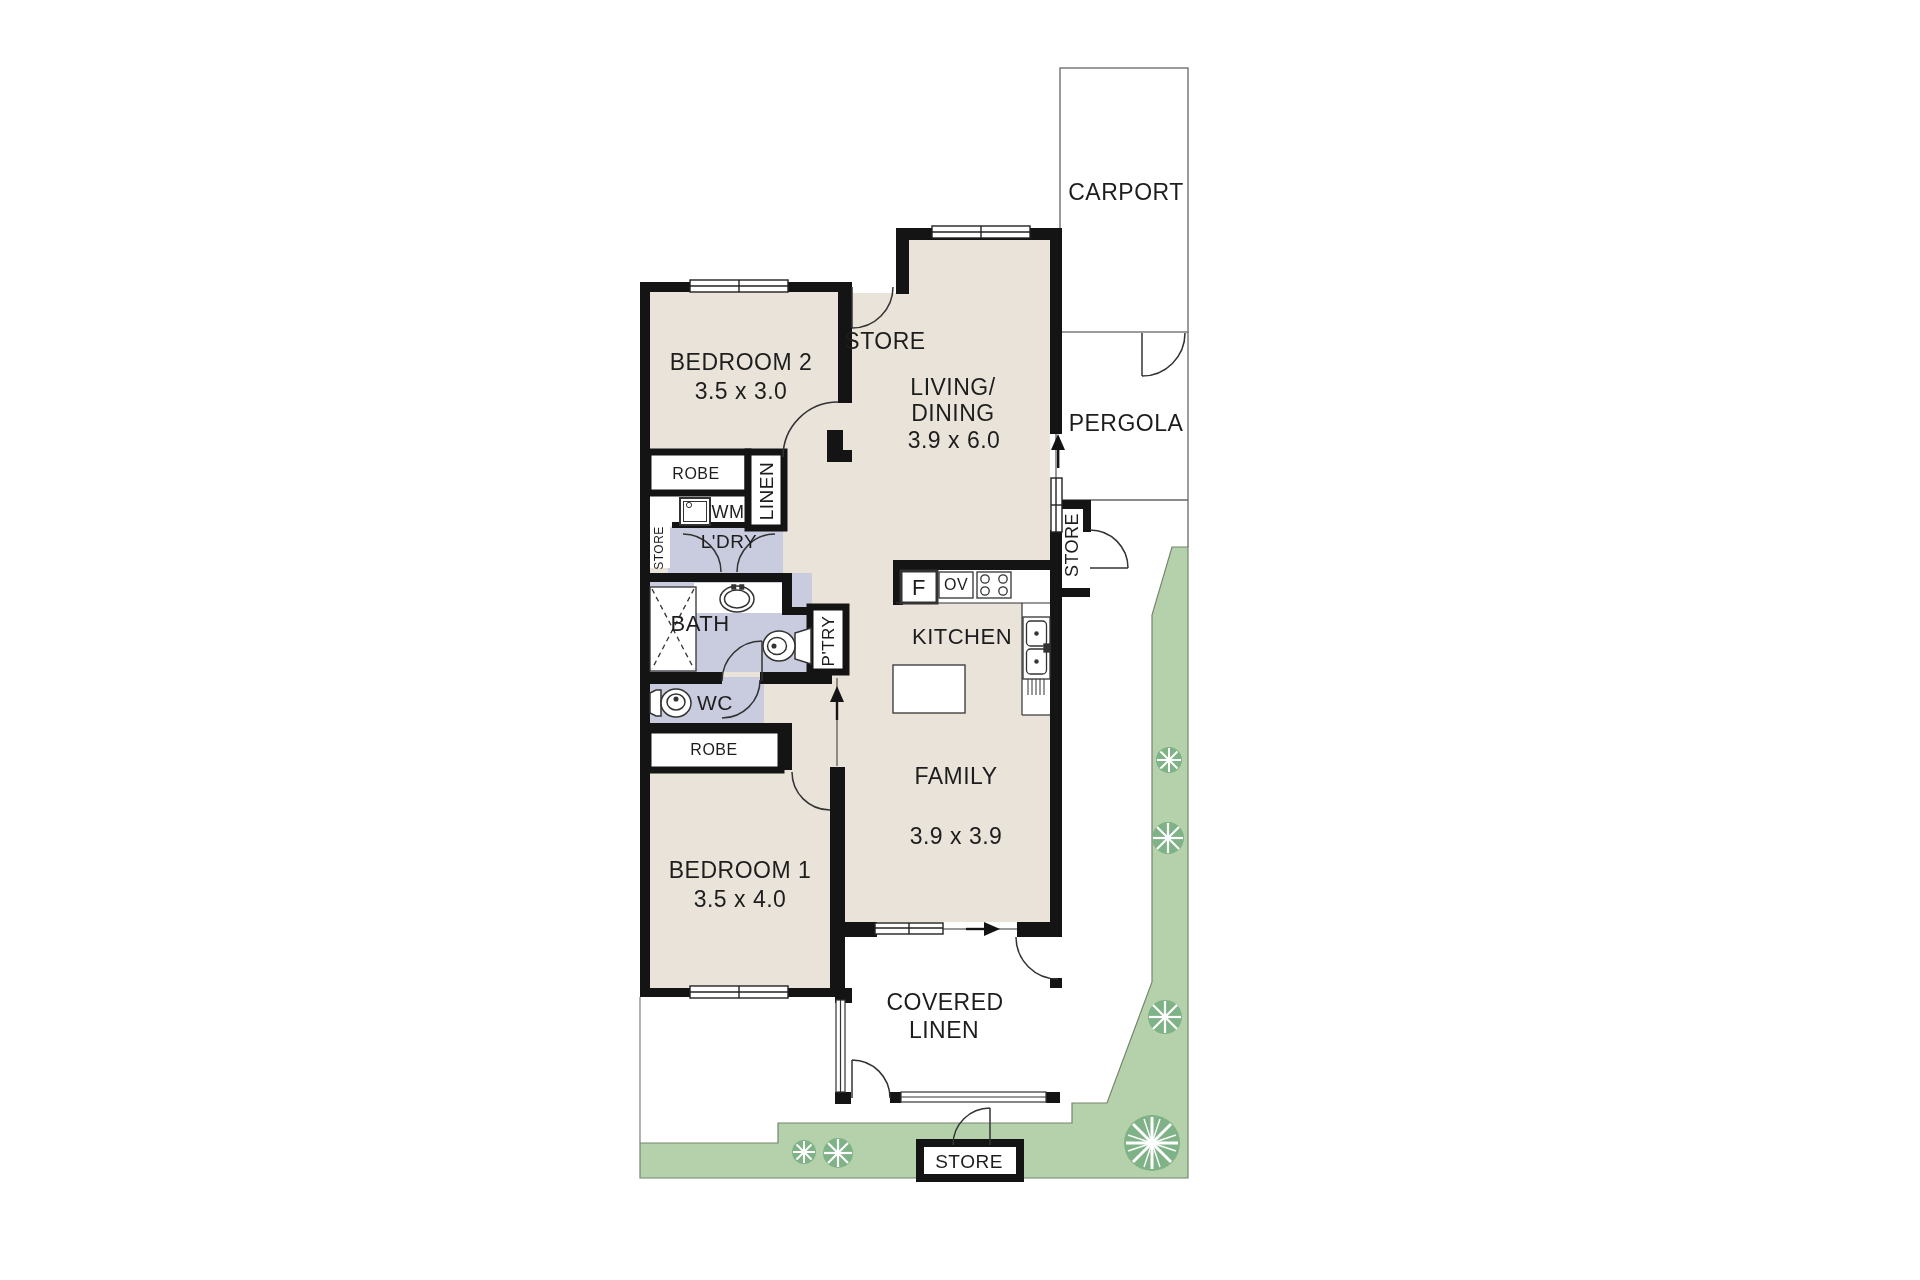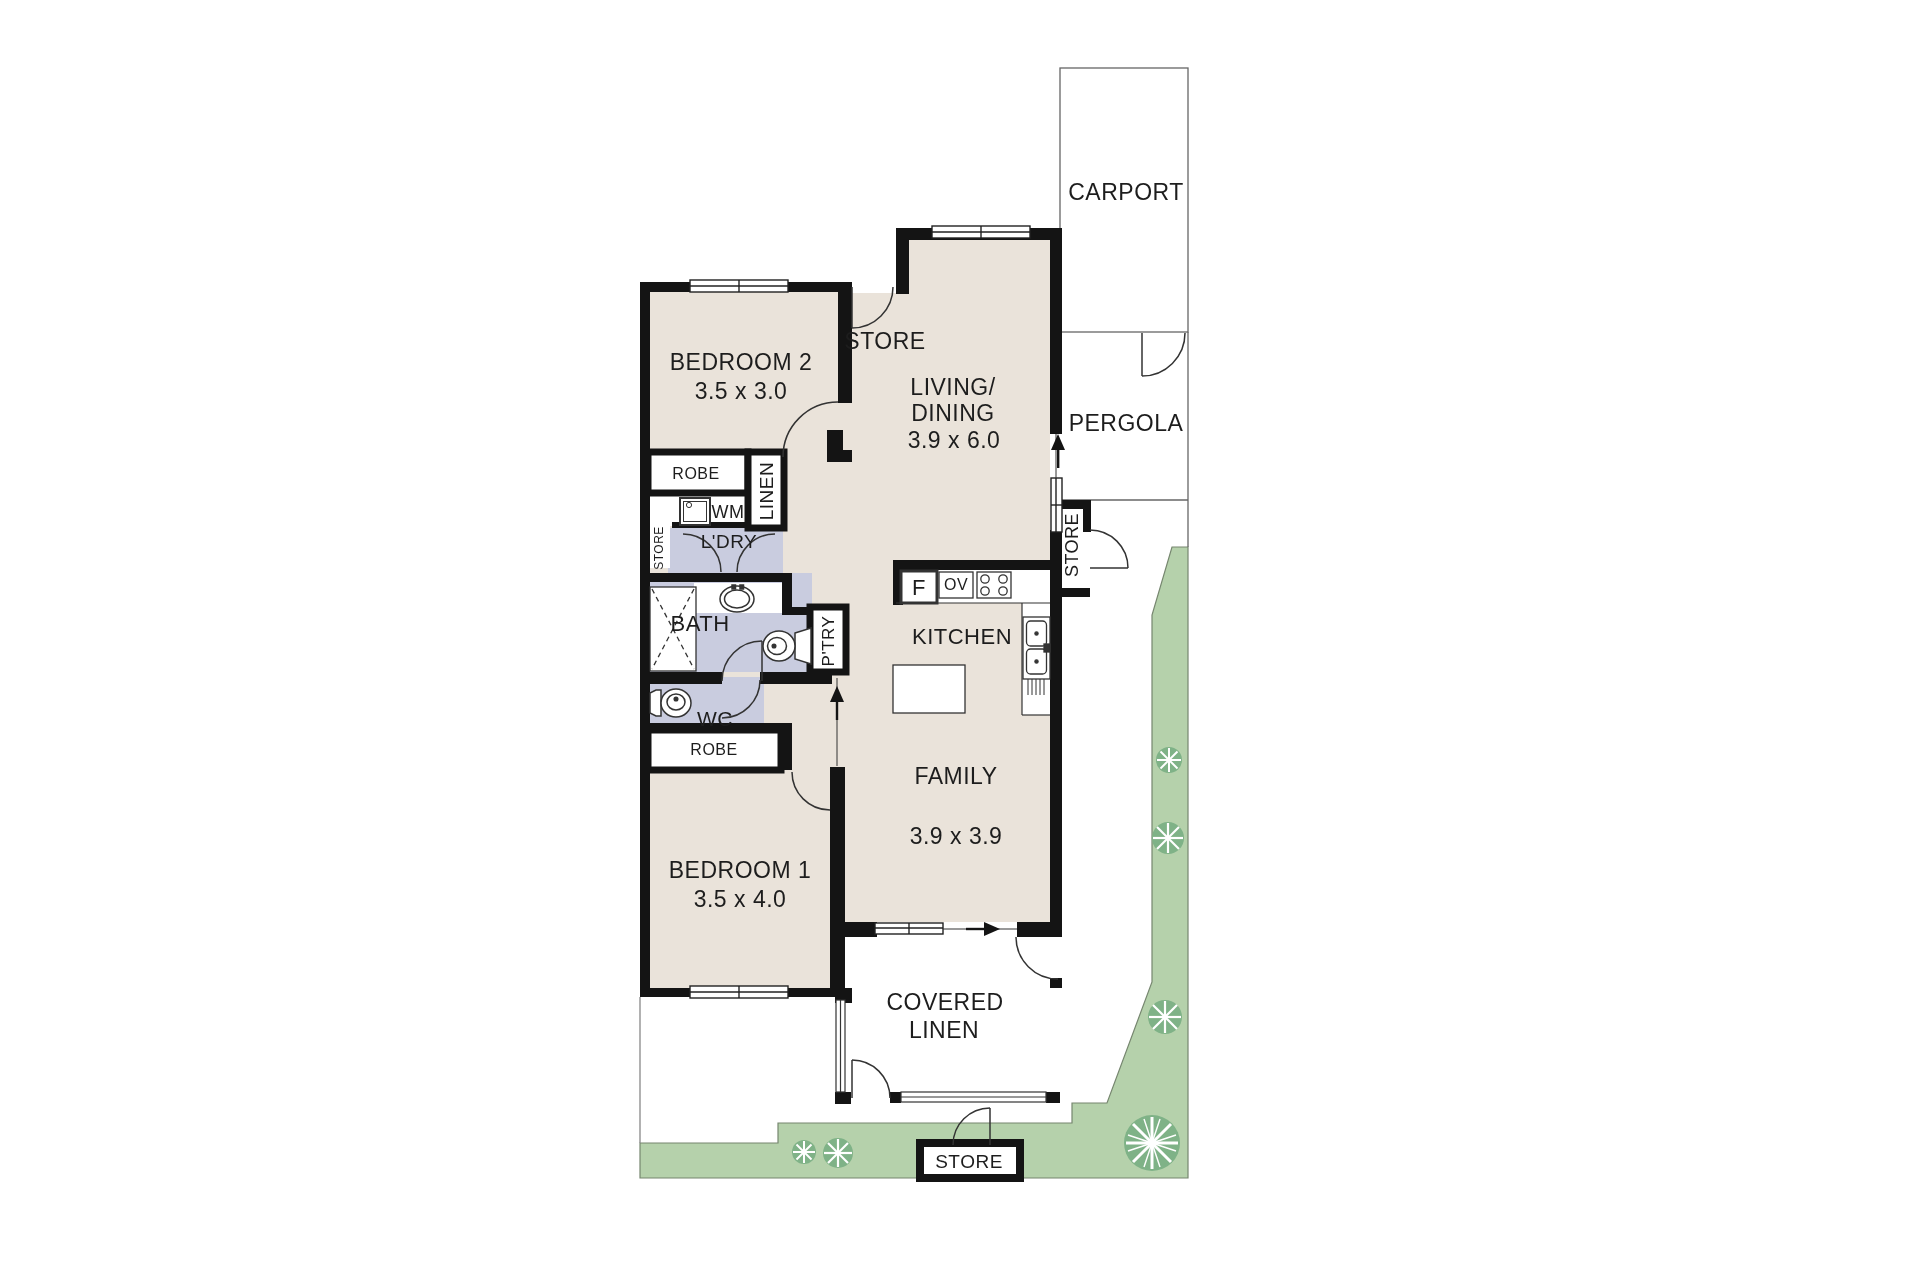--- a/index.html
+++ b/index.html
@@ -6,21 +6,21 @@
     --floor:#eae3da; --wet:#c9ccdf; --garden:#b5d1ab; --plant:#7fb287;
     --wall:#141414; --line:#333333; --boundary:#76866f; --text:#1d1d1d;
   }
   html,body{margin:0;padding:0;background:#ffffff;}
   .plan{position:relative;width:1920px;height:1280px;background:#ffffff;overflow:hidden;
         font-family:"Liberation Sans", sans-serif;}
   .plan svg{position:absolute;left:0;top:0;}
   .lbl{position:absolute;transform:translate(-50%,-50%);color:var(--text);
        white-space:nowrap;letter-spacing:.5px;line-height:1;}
   .lbl.rot{transform:translate(-50%,-50%) rotate(-90deg);}
-  .s23{font-size:23px;} .s22{font-size:22px;} .s21{font-size:21px;margin-top:16px;}
+  .s23{font-size:23px;} .s22{font-size:22px;} .s21{font-size:21px;}
   .s20{font-size:16px;} .s19{font-size:19px;} .s18{font-size:18px;}
   .s17{font-size:17px;} .s16{font-size:16px;text-align:center;} .s12{font-size:12px;}
 </style>
 </head>
 <body>
 
 <div class="plan">
 
 <svg width="1920" height="1280" viewBox="0 0 1920 1280">
 

